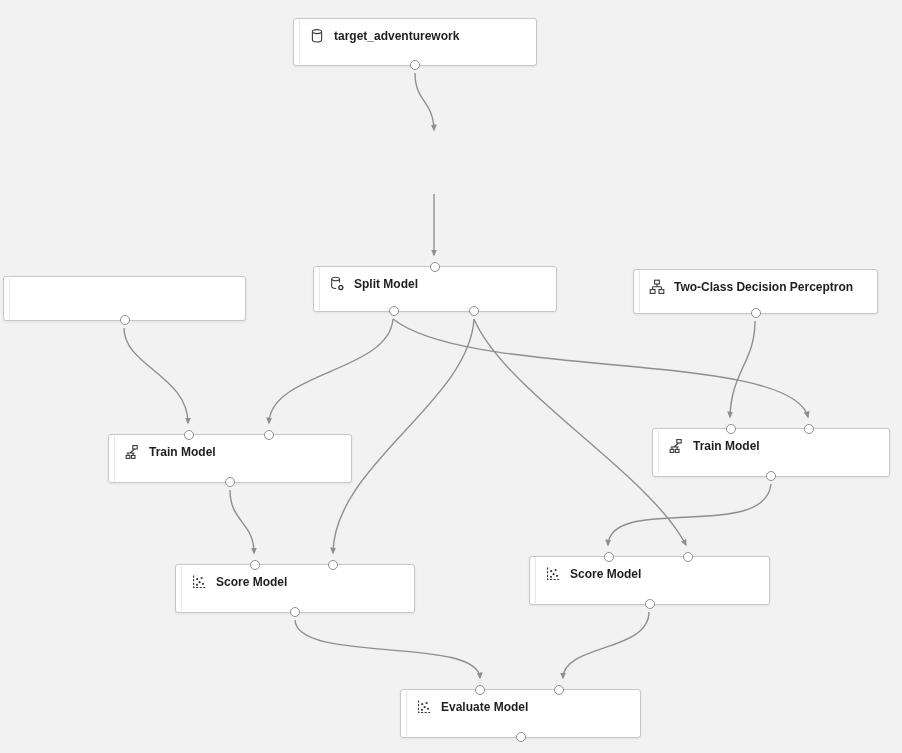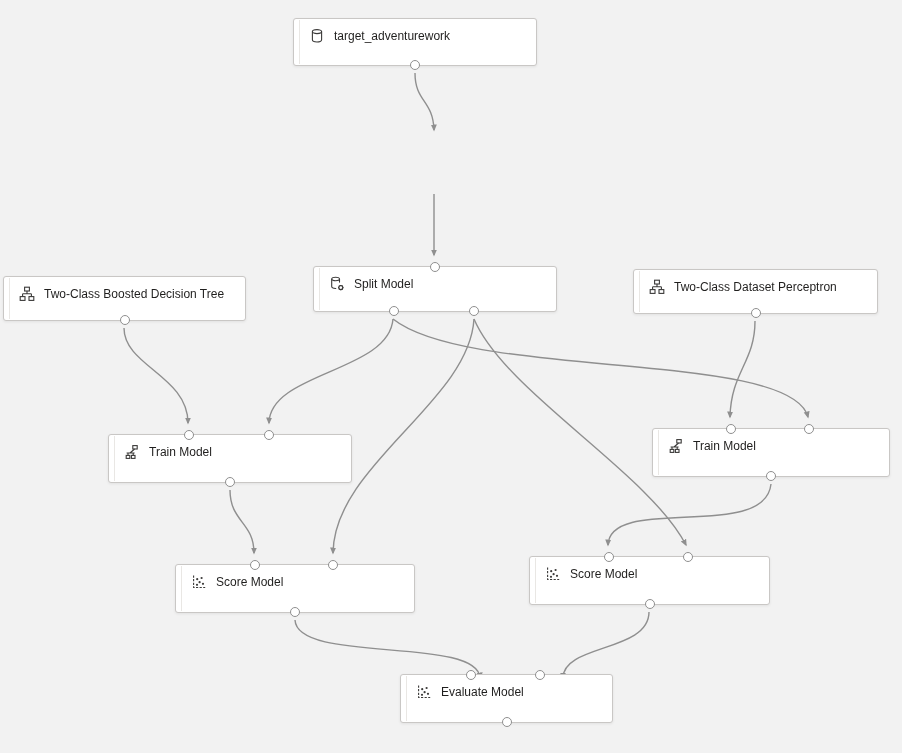--- a/index.html
+++ b/index.html
@@ -1,21 +1,21 @@
 <!DOCTYPE html>
 <html><head>
 <meta charset="utf-8">
 <style>
   html,body{margin:0;padding:0;background:#f2f2f2;}
   body{font-family:"Liberation Sans",sans-serif;}
   .canvas{position:relative;width:902px;height:753px;background:#f2f2f2;overflow:hidden;}
   .edge-layer{position:absolute;left:0;top:0;width:902px;height:753px;z-index:1;}
   .edge-layer path.edge{fill:none;stroke:#8f8f8f;stroke-width:1.4px;}
   .node{position:absolute;background:#ffffff;border:1px solid #c9c7c5;border-radius:3px;
-        box-shadow:0 1px 3px rgba(0,0,0,0.07);z-index:2;box-sizing:border-box;cursor:pointer;}
+        box-shadow:0 1px 3px rgba(0,0,0,0.07);z-index:2;box-sizing:border-box;cursor:pointer;font-weight:bold;}
   .strip{position:absolute;left:5px;top:1px;bottom:1px;width:1px;background:#e9e7e4;}
   .header{display:flex;align-items:center;gap:9px;padding:9px 10px 0 15px;}
   .label{font-size:12px;color:#201f1e;white-space:nowrap;}
   .icon{width:16px;height:16px;display:inline-flex;flex:0 0 16px;}
   .icon svg{width:16px;height:16px;}
   .ic-stroke{fill:none;stroke:#3b3a39;stroke-width:1.1;}
   .ic-fill{fill:#3b3a39;stroke:none;}
   .port{position:absolute;width:8px;height:8px;background:#fff;border:1.5px solid #8f8f8f;
         border-radius:50%;transform:translate(-50%,-50%);z-index:3;}
   .port.in{top:0;}
@@ -76,46 +76,35 @@
       </span>
       <span class="label">Split Model</span>
     </div>
     <span class="port in p50"></span>
     <span class="port out p33"></span>
     <span class="port out p66"></span>
   </div>
 
   <div class="node" style="left:3px;top:276px;width:243px;height:45px">
     <div class="strip"></div>
+    <span class="port out p50"></span>
+  </div>
+
+  <div class="node" style="left:633px;top:269px;width:245px;height:45px">
+    <div class="strip"></div>
     <div class="header">
       <span class="icon">
         <svg viewBox="0 0 16 16">
             <rect class="ic-stroke" x="5.6" y="1.2" width="4.8" height="3.8"></rect>
         <path class="ic-stroke" d="M8 5 v2.8 M3.6 7.8 h8.8 M3.6 7.8 v2.6 M12.4 7.8 v2.6"></path>
         <rect class="ic-stroke" x="1.2" y="10.6" width="4.8" height="3.8"></rect>
         <rect class="ic-stroke" x="10" y="10.6" width="4.8" height="3.8"></rect>
           </svg>
       </span>
-      <span class="label">Two-Class Boosted Decision Tree</span>
-    </div>
-    <span class="port out p50"></span>
-  </div>
-
-  <div class="node" style="left:633px;top:269px;width:245px;height:45px">
-    <div class="strip"></div>
-    <div class="header">
-      <span class="icon">
-        <svg viewBox="0 0 16 16">
-            <rect class="ic-stroke" x="5.6" y="1.2" width="4.8" height="3.8"></rect>
-        <path class="ic-stroke" d="M8 5 v2.8 M3.6 7.8 h8.8 M3.6 7.8 v2.6 M12.4 7.8 v2.6"></path>
-        <rect class="ic-stroke" x="1.2" y="10.6" width="4.8" height="3.8"></rect>
-        <rect class="ic-stroke" x="10" y="10.6" width="4.8" height="3.8"></rect>
-          </svg>
-      </span>
-      <span class="label">Two-Class Dataset Perceptron</span>
+      <span class="label">Two-Class Decision Perceptron</span>
     </div>
     <span class="port out p50"></span>
   </div>
 
   <div class="node" style="left:108px;top:434px;width:244px;height:49px">
     <div class="strip"></div>
     <div class="header">
       <span class="icon">
         <svg viewBox="0 0 16 16">
             <rect class="ic-stroke" x="8.8" y="1.6" width="4.4" height="3.4"></rect>
@@ -182,21 +171,21 @@
         <circle class="ic-fill" cx="6" cy="10.8" r="1.1"></circle>
           </svg>
       </span>
       <span class="label">Score Model</span>
     </div>
     <span class="port in p33"></span>
     <span class="port in p66"></span>
     <span class="port out p50"></span>
   </div>
 
-  <div class="node" style="left:400px;top:674px;width:213px;height:49px">
+  <div class="node" style="left:400px;top:689px;width:241px;height:49px">
     <div class="strip"></div>
     <div class="header">
       <span class="icon">
         <svg viewBox="0 0 16 16">
             <path class="ic-stroke" d="M2.6 1.5 V13.5 H14.2" stroke-dasharray="2.2 1.4"></path>
         <circle class="ic-fill" cx="6.2" cy="5.2" r="1.1"></circle>
             <circle class="ic-fill" cx="10.6" cy="4" r="1.1"></circle>
         <circle class="ic-fill" cx="8.6" cy="8.2" r="1.1"></circle>
             <circle class="ic-fill" cx="12" cy="9.8" r="1.1"></circle>
         <circle class="ic-fill" cx="6" cy="10.8" r="1.1"></circle>

